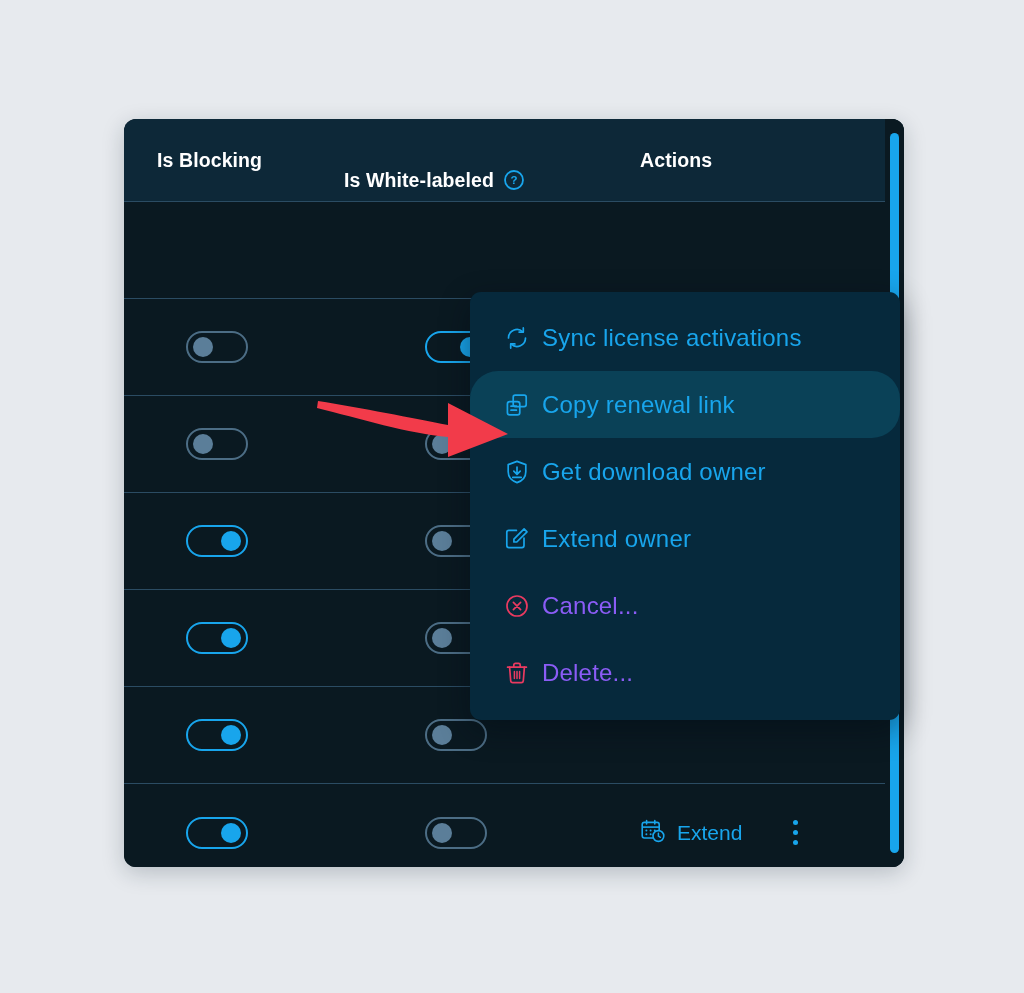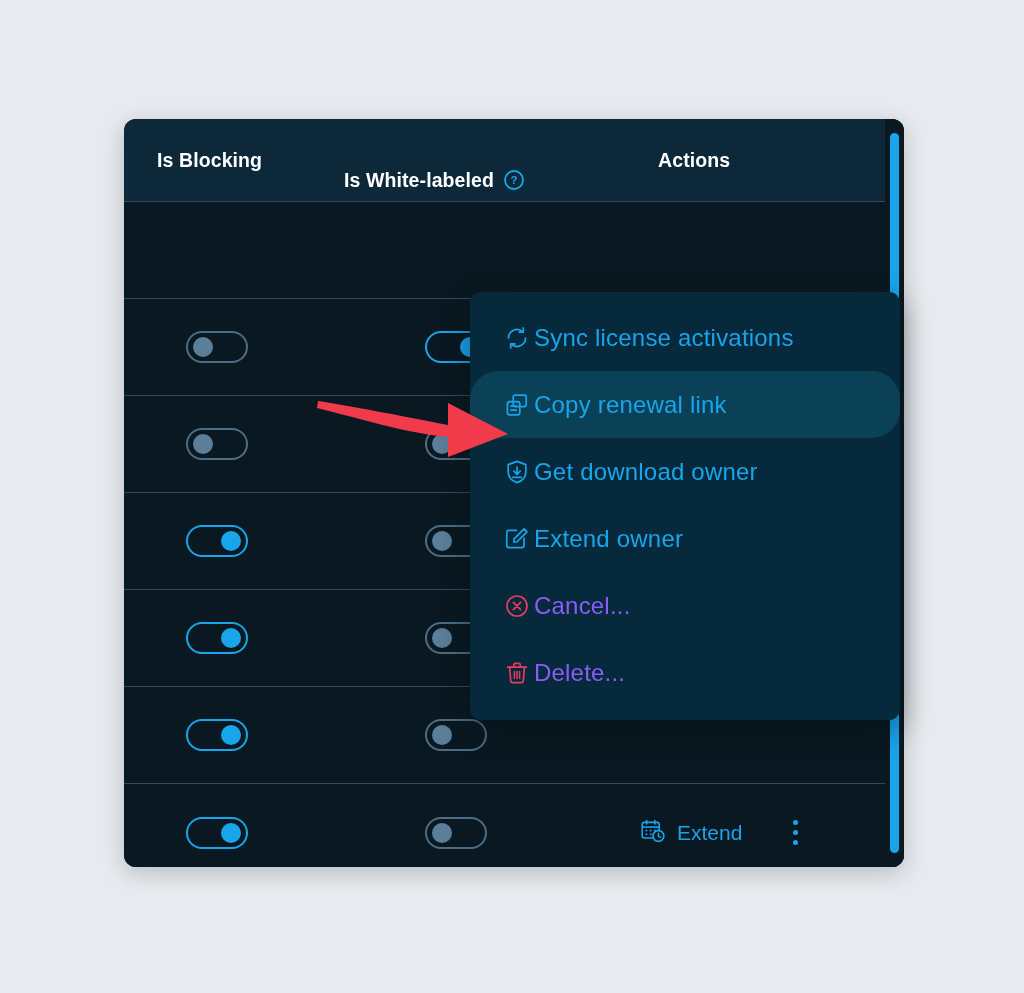--- a/index.html
+++ b/index.html
@@ -43,21 +43,21 @@
     height: 83px;
     background: #0d2troublesome;
     background: #0d2838;
     display: flex;
     align-items: center;
     border-bottom: 1px solid #2b4c63;
   }
 
   .col-blocking   { position: absolute; left: 33px;  }
   .col-white      { position: absolute; left: 220px; display: flex; align-items: center; gap: 9px; margin-top: 40px; }
-  .col-actions    { position: absolute; left: 516px; margin-left: 18px; }
+  .col-actions    { position: absolute; left: 516px; }
 
   .col-title {
     color: #ffffff;
     font-size: 19.5px;
     font-weight: 700;
     letter-spacing: .1px;
     white-space: nowrap;
   }
 
   .help-icon {
@@ -174,21 +174,21 @@
     width: 430px;
     background: #06293c;
     border-radius: 11px;
     box-shadow: 0 10px 30px rgba(0,10,20,0.45);
     padding: 12px 0 14px 0;
     overflow: hidden;
   }
   .menu-item {
     display: flex;
     align-items: center;
-    gap: 4px;
+    gap: 12px;
     height: 67px;
     padding: 0 0 0 34px;
     color: #18a5ec;
     font-size: 24px;
     letter-spacing: .2px;
     cursor: pointer;
     white-space: nowrap;
   }
   .menu-item .mi-icon {
     width: 26px;

